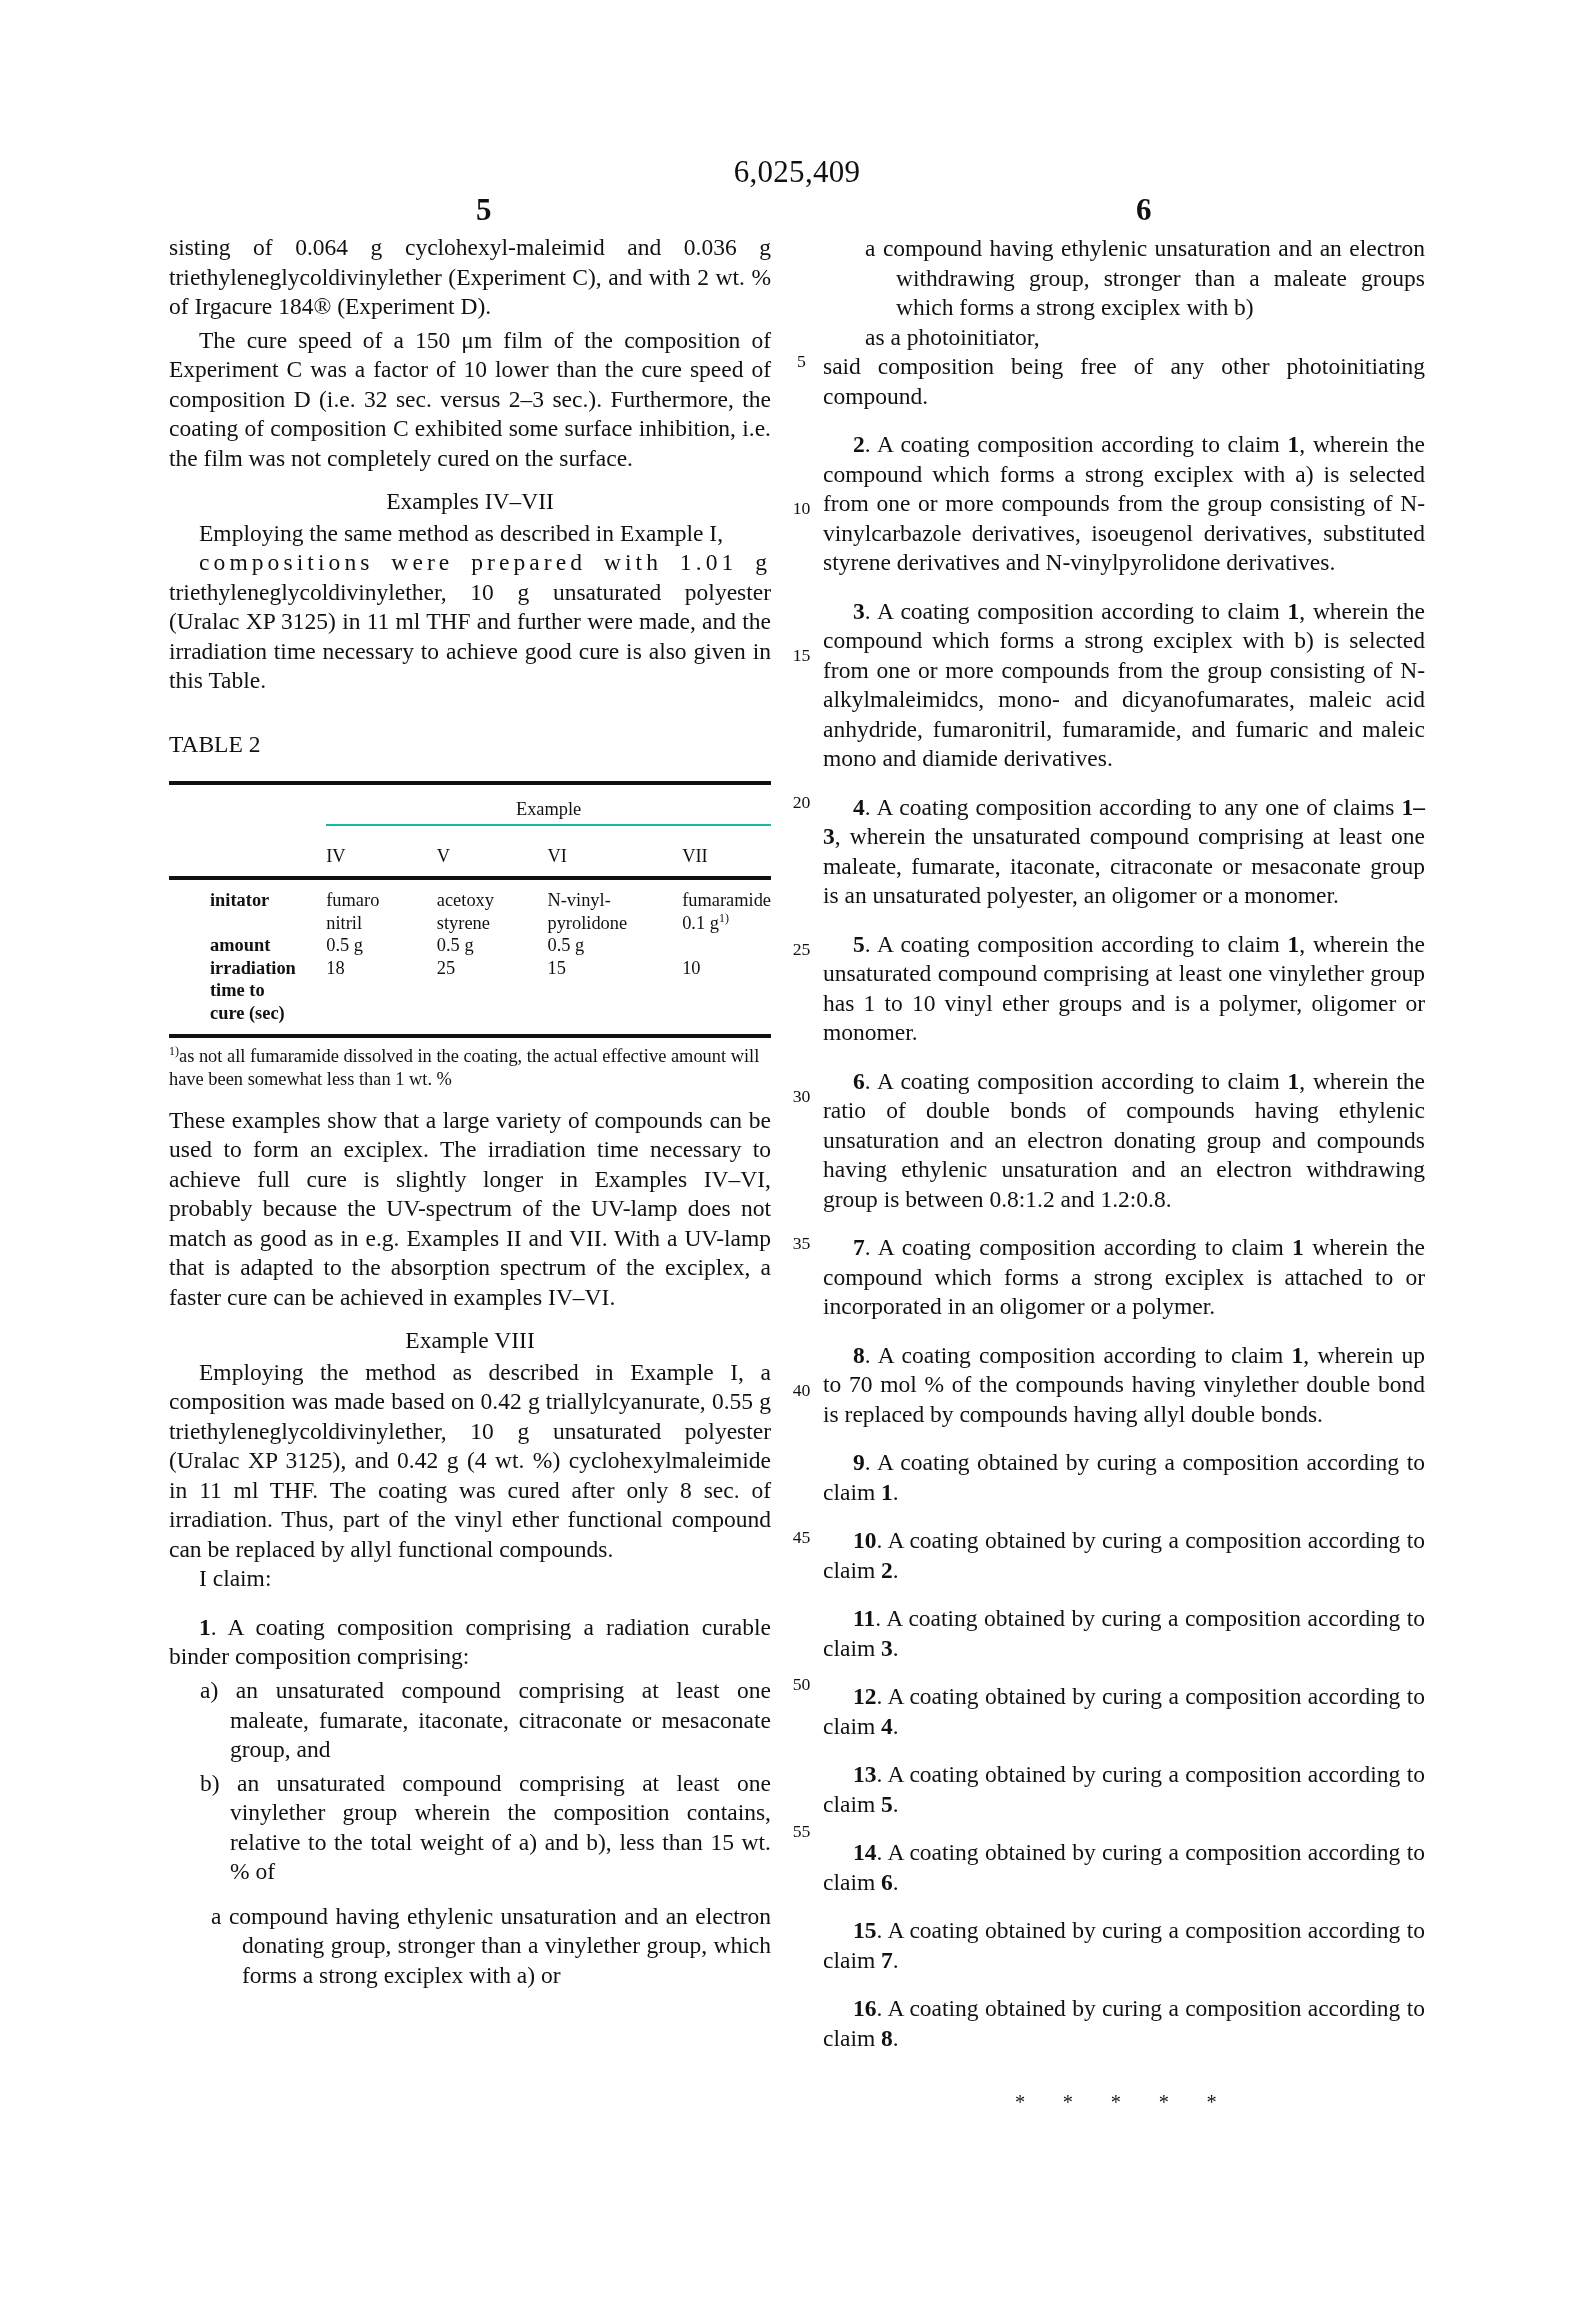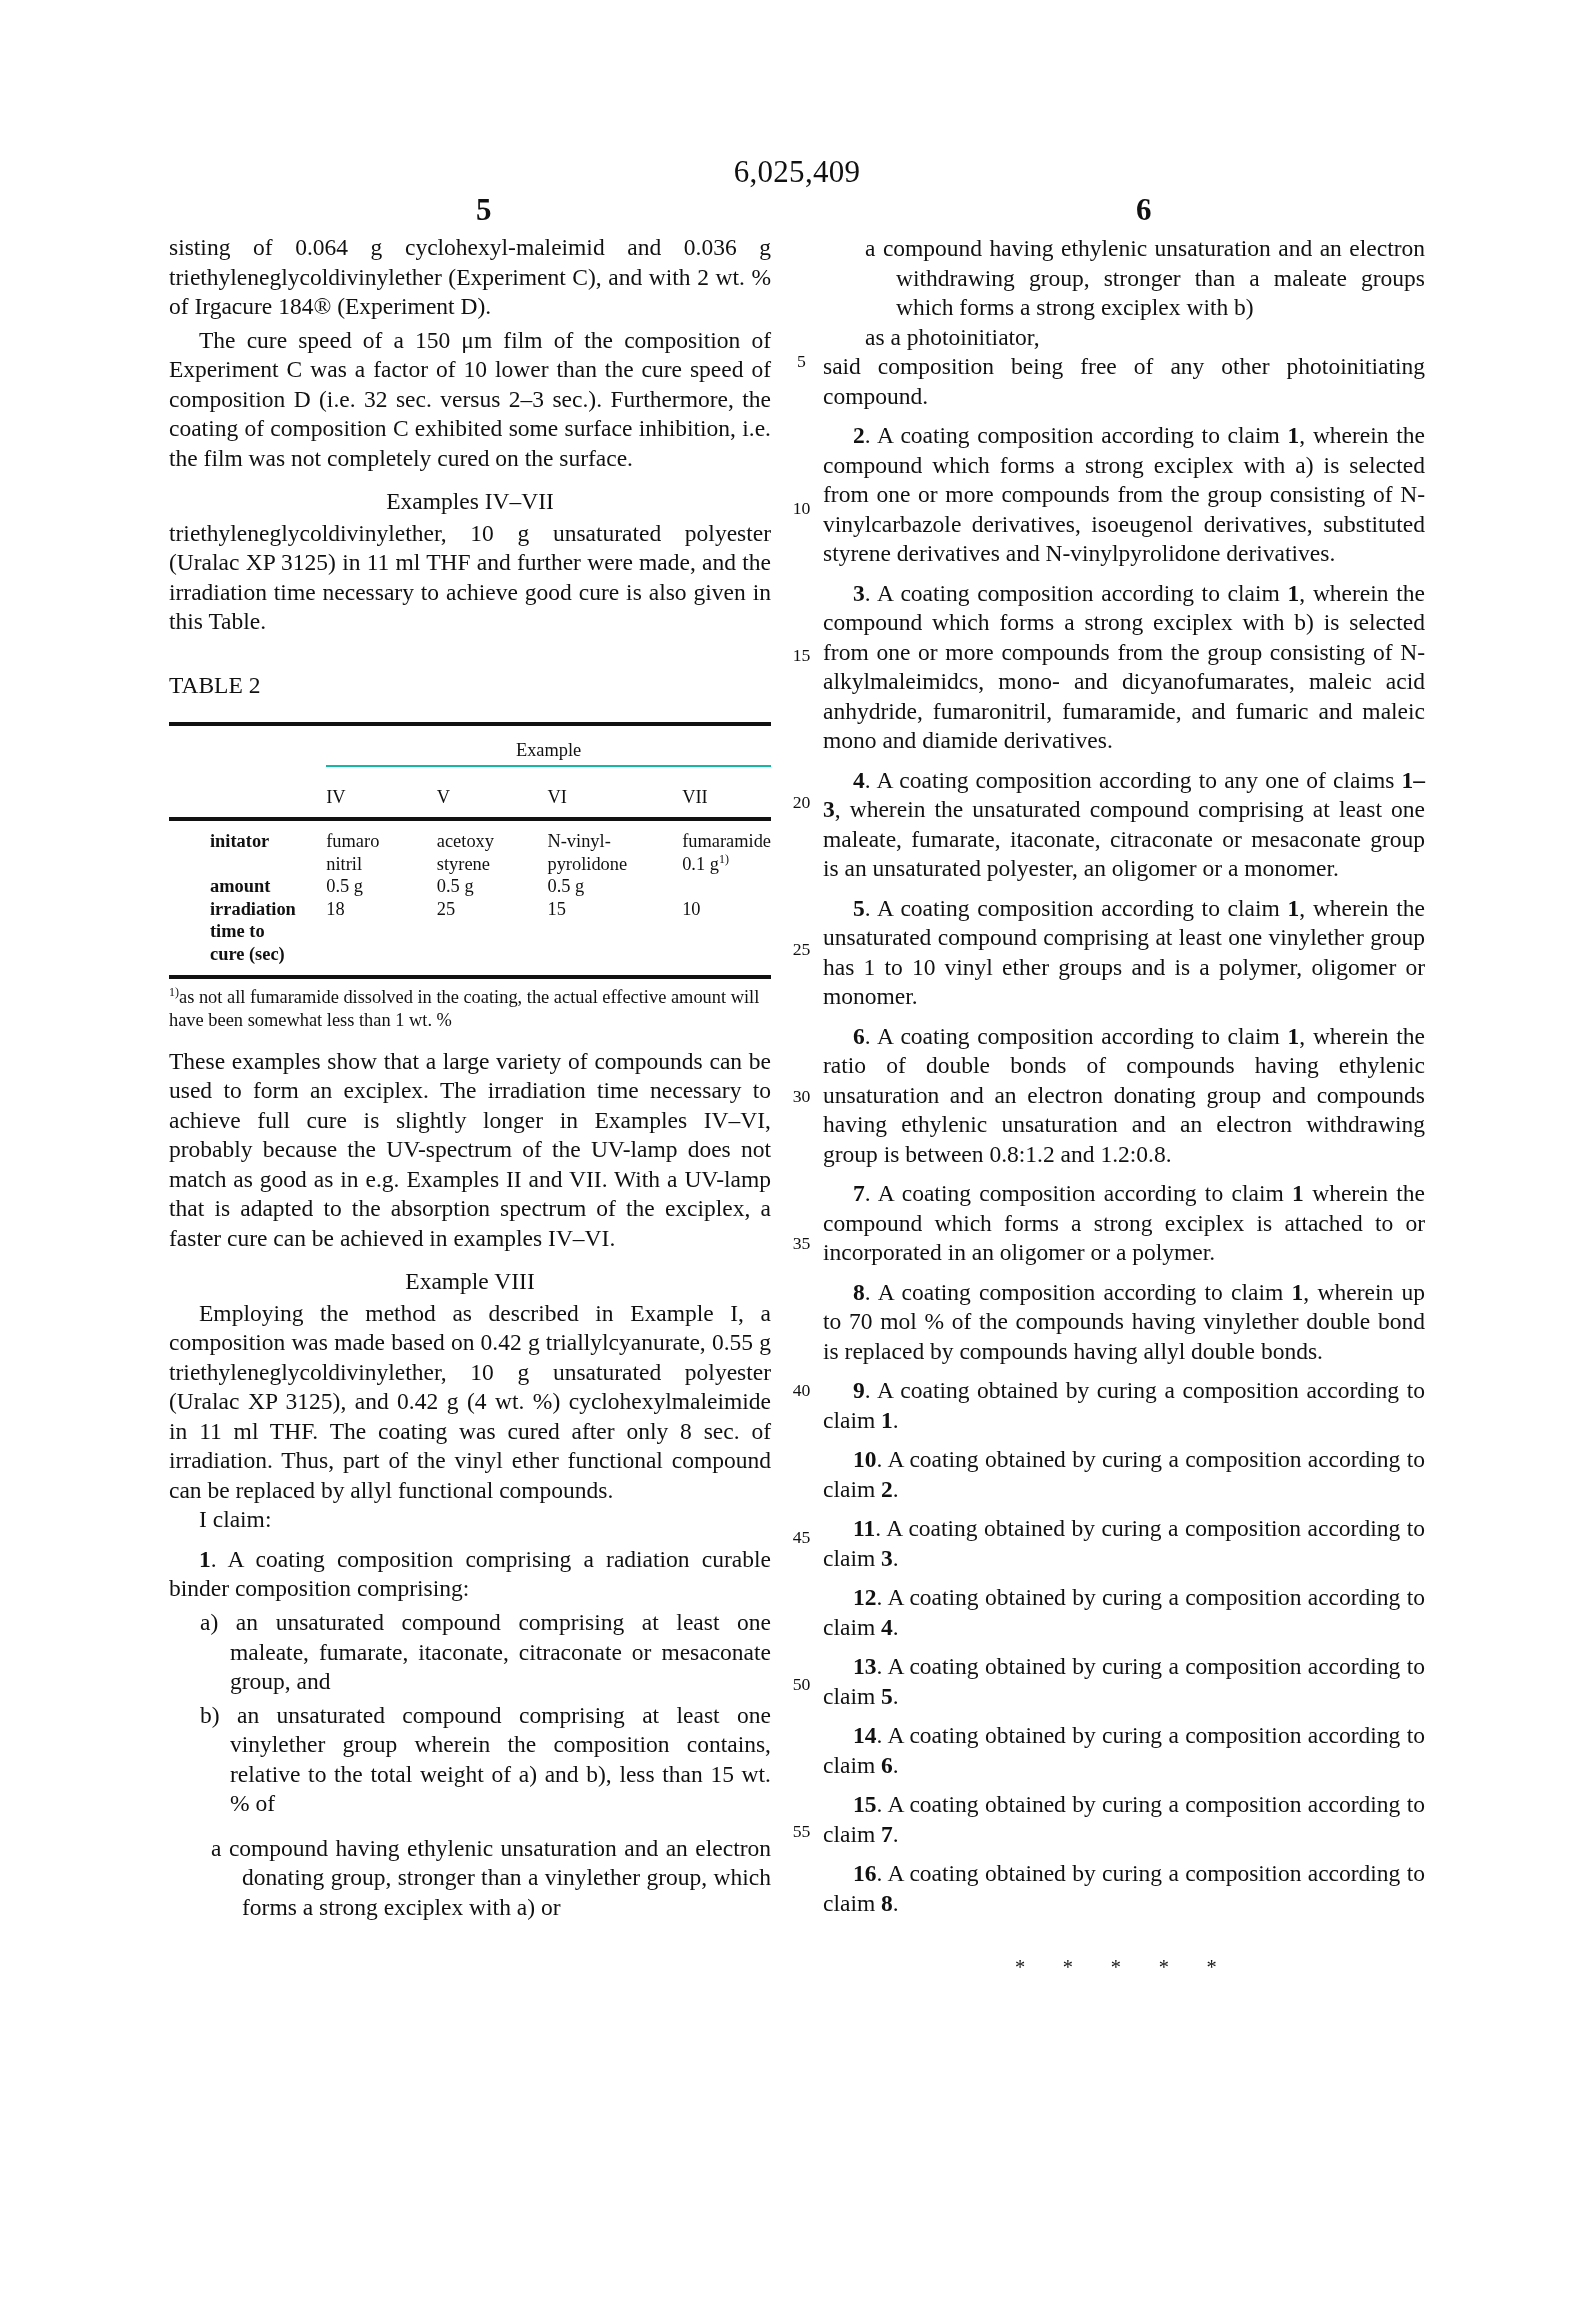--- a/index.html
+++ b/index.html
@@ -14,21 +14,21 @@
   .col-left { left: 169px; }
   .col-right { left: 823px; }
   p { margin: 0; }
   .ind { text-indent: 30px; }
   .gap { margin-top: 4.1px; }
   .head { text-align: center; margin: 13.6px 0 2.7px 0; }
   .spaced { letter-spacing: 4.1px; }
   .sub-a { padding-left: 61px; text-indent: -30px; margin-top: 4.1px; }
   .sub-c { padding-left: 73px; text-indent: -31px; margin-top: 15px; }
   .as-a { padding-left: 42px; }
-  .claim { text-indent: 30px; margin-top: 10px; }
+  .claim { text-indent: 30px; margin-top: 19px; }
   b { font-weight: bold; }
   .table-title { text-align: left; margin: 34px 0 22px 0; font-family: Liberation Serif, serif; }
   table.t2 { width: 100%; border-collapse: collapse; font-size: 18.4px; line-height: 22.5px; }
   .t2 .rule-top td { border-top: 4.1px solid #111; height: 0; padding: 0; }
   .t2 td { vertical-align: top; padding: 0; text-align: left; }
   .t2 .c0 { padding-left: 41px; width: 117px; font-weight: bold; }
   .t2 .ex-head td { padding-top: 12.2px; }
   .t2 .ex-line { border-bottom: 2px solid #14b8a6; text-align: center; padding-bottom: 4.1px; }
   .t2 .roman td { padding-top: 19px; padding-bottom: 8.2px; }
   .t2 .thick td { border-top: 4.1px solid #111; height: 0; padding: 0; }
@@ -58,20 +58,24 @@
   <div class="lnum" style="top:1380px">40</div>
   <div class="lnum" style="top:1527px">45</div>
   <div class="lnum" style="top:1674px">50</div>
   <div class="lnum" style="top:1821px">55</div>
 </div>
 
 <div class="col col-left">
   <p>sisting of 0.064 g cyclohexyl-maleimid and 0.036 g triethyleneglycoldivinylether (Experiment C), and with 2 wt. % of Irgacure 184® (Experiment D).</p>
   <p class="ind gap">The cure speed of a 150 μm film of the composition of Experiment C was a factor of 10 lower than the cure speed of composition D (i.e. 32 sec. versus 2–3 sec.). Furthermore, the coating of composition C exhibited some surface inhibition, i.e. the film was not completely cured on the surface.</p>
   <p class="head">Examples IV–VII</p>
+  <p class="ind">
+    <span>Employing the same method as described in Example I,</span>
+    <span class="spaced" style="display:block;text-align-last:justify;">compositions were prepared with 1.01 g</span>
+  </p>
   <p>triethyleneglycoldivinylether, 10 g unsaturated polyester (Uralac XP 3125) in 11 ml THF and further were made, and the irradiation time necessary to achieve good cure is also given in this Table.</p>
 
   <p class="table-title">TABLE 2</p>
   <table class="t2">
     <tbody>
         <tr class="rule-top">
           <td colspan="5"></td>
         </tr>
     <tr class="ex-head">
       <td></td>

